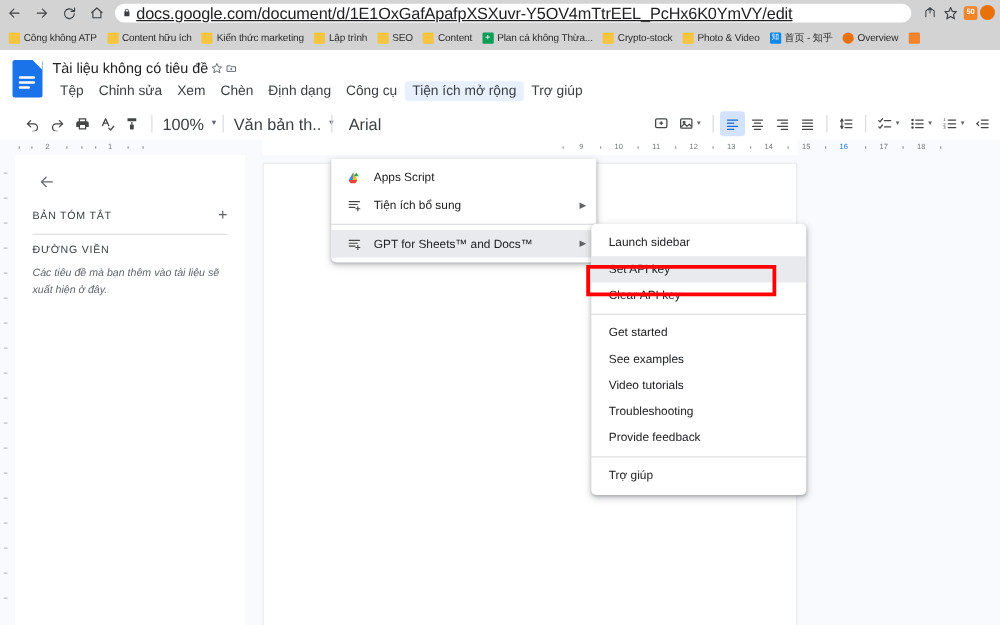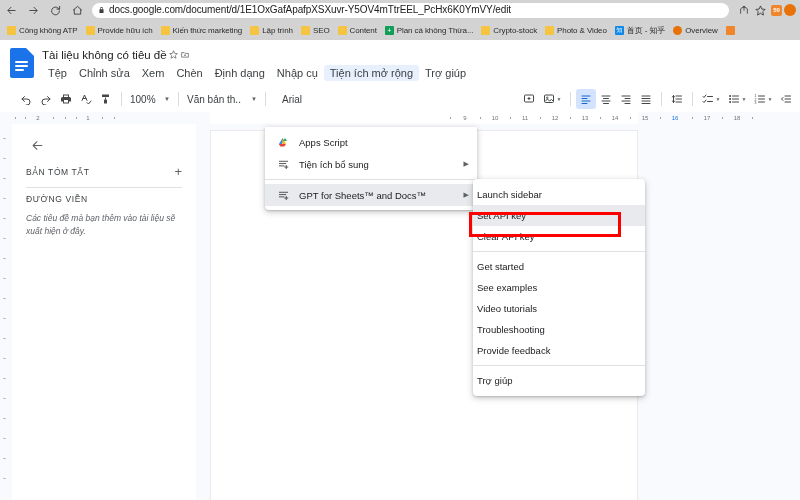--- a/index.html
+++ b/index.html
@@ -27,22 +27,22 @@
   }
   .nav-btn svg { display: block; }
   #url-pill {
     flex: 1 1 auto; height: 15px; background: #ffffff;
     border-radius: 8px; margin: 0 6px 0 4px;
     display: flex; align-items: center; padding: 0 6px;
     overflow: hidden;
   }
   #lock-icon { flex: none; margin-right: 4px; display: flex; align-items: center; }
   #url-text {
-    font-size: 10px; color: #202124; white-space: nowrap;
-    letter-spacing: -0.1px; line-height: 1;
+    font-size: 13px; color: #202124; white-space: nowrap;
+    letter-spacing: -0.1px; line-height: 1; text-decoration: underline;
   }
   .omni-action {
     width: 17px; height: 18px; display: flex; align-items: center;
     justify-content: center; flex: none; color: #5f6368;
   }
   #ext-badge {
     width: 11px; height: 11px; border-radius: 2px; flex: none;
     background: #f0852b; margin: 0 2px;
     font-size: 6px; color: #fff; display: flex;
     align-items: center; justify-content: center; font-weight: bold;
@@ -120,21 +120,21 @@
   }
   .tb {
     width: 20px; height: 20px; display: flex; align-items: center;
     justify-content: center; color: #444746; flex: none; font-size: 10px;
   }
   .tb-sep { width: 1px; height: 14px; background: #dadce0; margin: 0 5px; flex: none; }
   .tb-drop {
     display: flex; align-items: center; justify-content: space-between;
     height: 18px; padding: 0 3px; flex: none; color: #3c4043;
   }
-  .tb-drop .lbl { font-size: 10px; white-space: nowrap; }
+  .tb-drop .lbl { font-size: 13px; white-space: nowrap; }
   .tb-drop .car { font-size: 6px; margin-left: 5px; color: #5f6368; }
   .tb.active { background: #d3e3fd; border-radius: 3px; }
 
   
   #ruler {
     position: absolute; left: 0; top: 72px; width: 800px; height: 12px;
     background: #f8fafd; overflow: hidden;
   }
   #ruler-inner {
     position: absolute; left: 210px; top: 0; right: 0; height: 12px;
@@ -227,21 +227,21 @@
   .menu-div { height: 1px; background: #e0e0e0; margin: 4px 0; }
 
   #gpt-submenu {
     position: absolute; left: 473px; top: 139px; width: 172px;
     background: #ffffff; border-radius: 4px;
     box-shadow: 0 2px 6px rgba(60,64,67,0.3), 0 1px 2px rgba(60,64,67,0.2);
     padding: 5px 0; z-index: 50;
   }
   .sub-mi {
     display: flex; align-items: center; height: 21px;
-    padding: 0 4px; white-space: nowrap;
+    padding: 0 14px; white-space: nowrap;
   }
   .sub-mi .sub-lbl { font-size: 9.5px; color: #202124; }
   .sub-mi.hl { background: #e8eaed; }
 
   #redbox {
     position: absolute; left: 469px; top: 172px; width: 152px; height: 25px;
     border: 3px solid #ff0000; z-index: 60; pointer-events: none;
   }
 </style>
 </head>
@@ -300,21 +300,21 @@
     <div id="profile-dot"></div>
   </div>
 
   <div id="bookmarks-bar">
     <div class="bm">
         <span class="bm-ico folder"></span>
         <span class="bm-label">Công không ATP</span>
       </div>
     <div class="bm">
         <span class="bm-ico folder"></span>
-        <span class="bm-label">Provide hữu ích</span>
+        <span class="bm-label">Content hữu ích</span>
       </div>
     <div class="bm">
         <span class="bm-ico folder"></span>
         <span class="bm-label">Kiến thức marketing</span>
       </div>
     <div class="bm">
         <span class="bm-ico folder"></span>
         <span class="bm-label">Lập trình</span>
       </div>
     <div class="bm">
@@ -377,21 +377,21 @@
           </svg>
       </span>
     </div>
 
     <div id="menu-row">
       <span class="menu-item">Tệp</span>
       <span class="menu-item">Chỉnh sửa</span>
       <span class="menu-item">Xem</span>
       <span class="menu-item">Chèn</span>
       <span class="menu-item">Định dạng</span>
-      <span class="menu-item">Nhập cụ</span>
+      <span class="menu-item">Công cụ</span>
       <span class="menu-item active">Tiện ích mở rộng</span>
       <span class="menu-item">Trợ giúp</span>
     </div>
   </div>
 
   <div id="docs-toolbar">
     <div class="tb">
       <svg width="12" height="12" viewBox="0 0 24 24" fill="none" stroke="#444746" stroke-width="2" stroke-linecap="round" stroke-linejoin="round">
           <polyline points="9 7 4 12 9 17"></polyline>
           <path d="M4 12h10a6 6 0 0 1 0 12h-2"></path>

